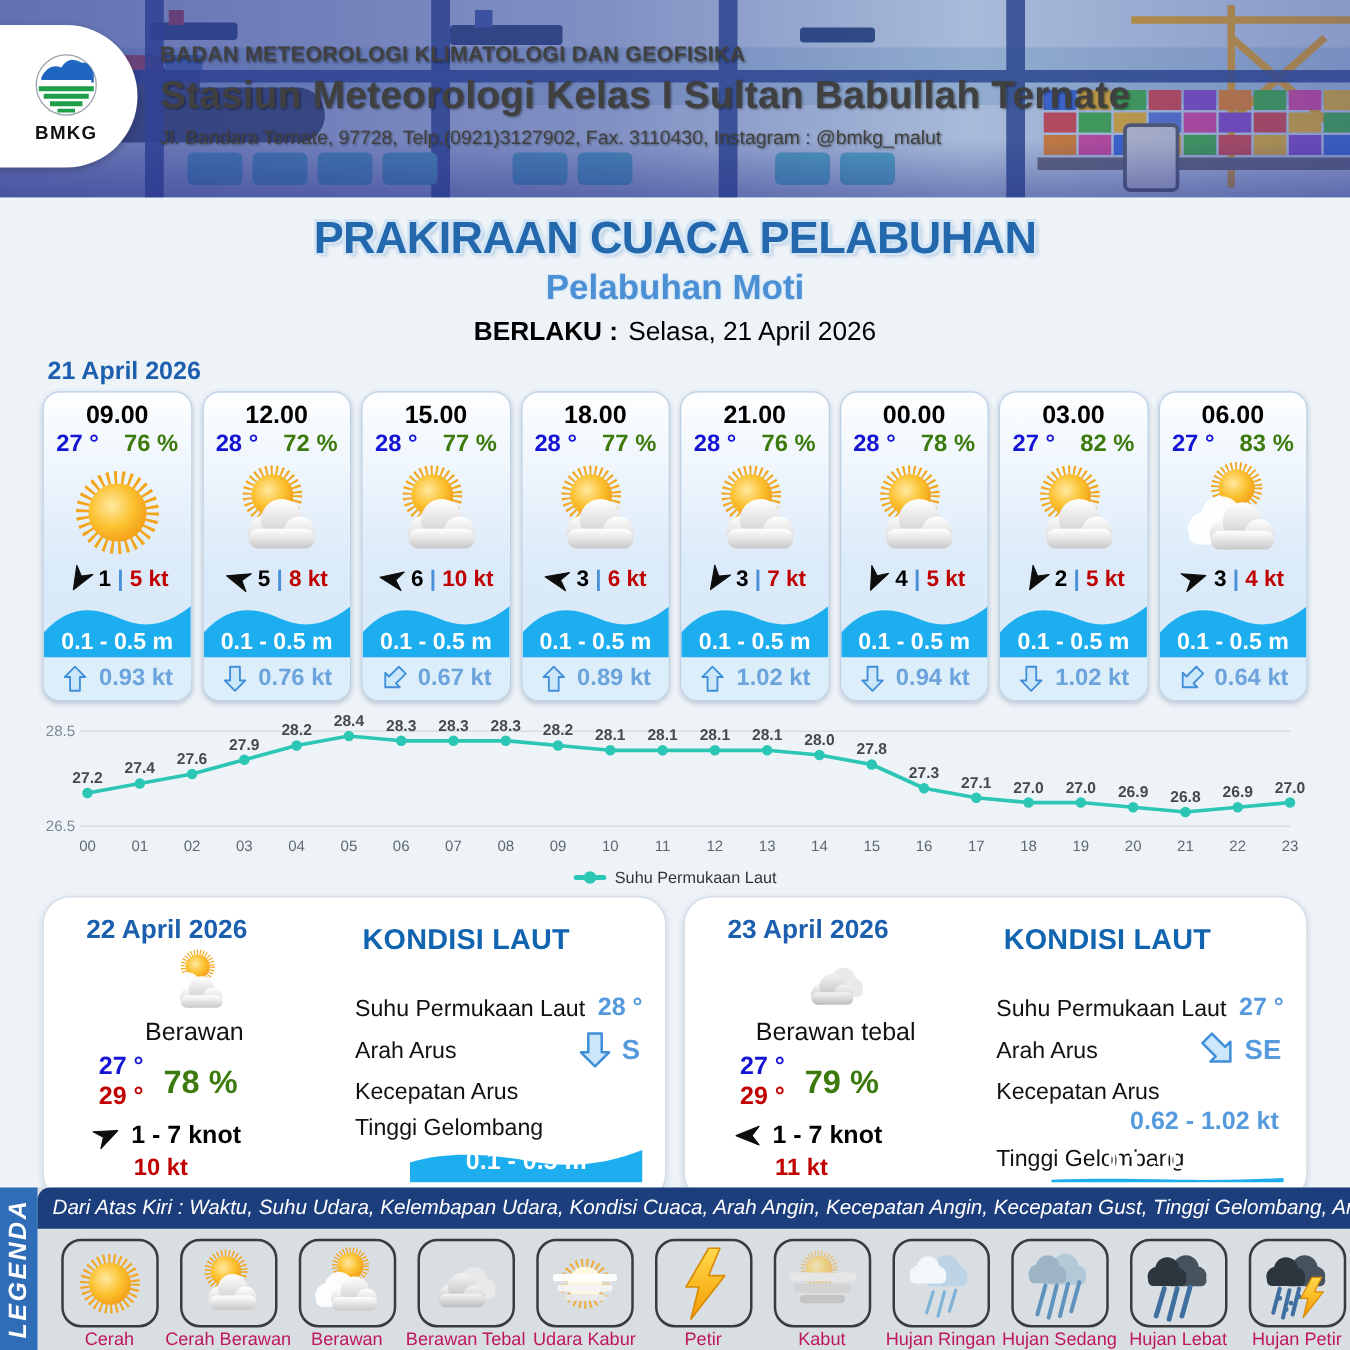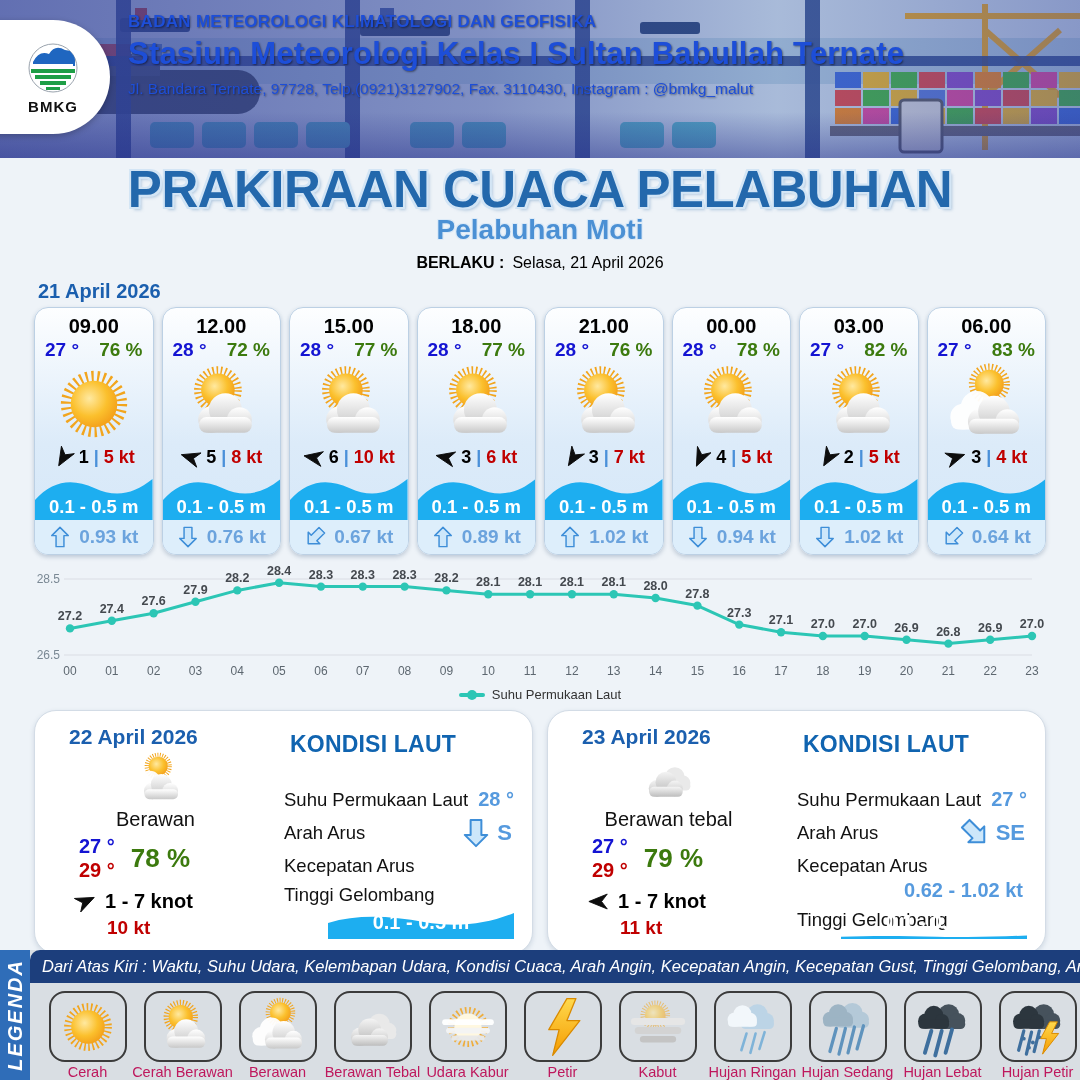--- a/index.html
+++ b/index.html
@@ -12,31 +12,31 @@
   .header{position:relative;height:158px;overflow:hidden;background:#b9d0e4;}
   .hdr-deco{position:absolute;inset:0;}
   .hdr-overlay{position:absolute;inset:0;
     background:linear-gradient(90deg,rgba(48,58,150,.66) 0%,rgba(48,58,150,.45) 45%,rgba(48,58,150,.18) 72%,rgba(48,58,150,.40) 100%);}
   .hdr-overlay2{position:absolute;left:0;right:0;bottom:0;height:46px;
     background:linear-gradient(rgba(40,50,140,0),rgba(40,50,140,.45));}
   .logo-pill{position:absolute;left:-14px;top:20px;width:124px;height:114px;background:#fff;
     border-radius:0 58px 58px 0;box-shadow:0 2px 6px rgba(0,0,0,.25);z-index:3;
     display:flex;flex-direction:column;align-items:center;justify-content:center;padding-left:10px;box-sizing:border-box;}
   .logo-txt{font-size:15px;font-weight:bold;color:#111;letter-spacing:1px;margin-top:2px;}
-  .hdr-text{position:absolute;left:128px;top:12px;z-index:3;color:#1d4ed8;text-shadow:1px 1px 2px rgba(0,0,0,.45);}
+  .hdr-text{position:absolute;left:128px;top:34px;z-index:3;color:#404040;text-shadow:1px 1px 2px rgba(0,0,0,.45);}
   .hdr-agency{font-size:17px;font-weight:bold;letter-spacing:.3px;}
   .hdr-station{font-size:31px;font-weight:bold;margin-top:4px;letter-spacing:.2px;}
   .hdr-address{font-size:15.5px;margin-top:8px;}
   
   .title-block{text-align:center;margin-top:10px;}
-  .main-title{font-size:51px;line-height:44px;font-weight:bold;color:#2368ac;letter-spacing:-.5px;
+  .main-title{font-size:36px;line-height:44px;font-weight:bold;color:#2368ac;letter-spacing:-.5px;
     text-shadow:2px 2px 0 #d3e5f5,-2px 2px 0 #d3e5f5,2px -2px 0 #d3e5f5,-2px -2px 0 #d3e5f5,3px 3px 3px rgba(120,160,200,.5);}
   .sub-title{font-size:28px;line-height:32px;font-weight:bold;color:#4b90d4;margin-top:2px;
     text-shadow:1px 1px 0 #dceaf7,-1px 1px 0 #dceaf7,1px -1px 0 #dceaf7,-1px -1px 0 #dceaf7;}
-  .valid-row{display:flex;justify-content:center;gap:35px;margin-top:8px;font-size:16px;color:#000;}
+  .valid-row{display:flex;justify-content:center;gap:35px;margin-top:8px;font-size:21px;color:#000;}
   .valid-row b{margin-right:8px;}
   .day1-label{margin:8px 0 4px 38px;font-size:20px;font-weight:bold;color:#1b5fae;}
   
   .cards-row{display:flex;gap:8px;margin:0 34px;}
   .hcard{flex:1;height:246px;border-radius:14px;border:1px solid #bcd0e4;
     background:linear-gradient(#fdfeff,#dcebf9 55%,#d5e7f8);
     box-shadow:0 2px 4px rgba(40,70,110,.25);display:flex;flex-direction:column;overflow:hidden;}
   .h-time{font-size:20px;font-weight:bold;text-align:center;margin-top:7px;color:#000;}
   .h-th{display:flex;justify-content:space-between;padding:1px 10px 0 10px;font-size:19px;font-weight:bold;}
   .h-temp{color:#1414d2;}

